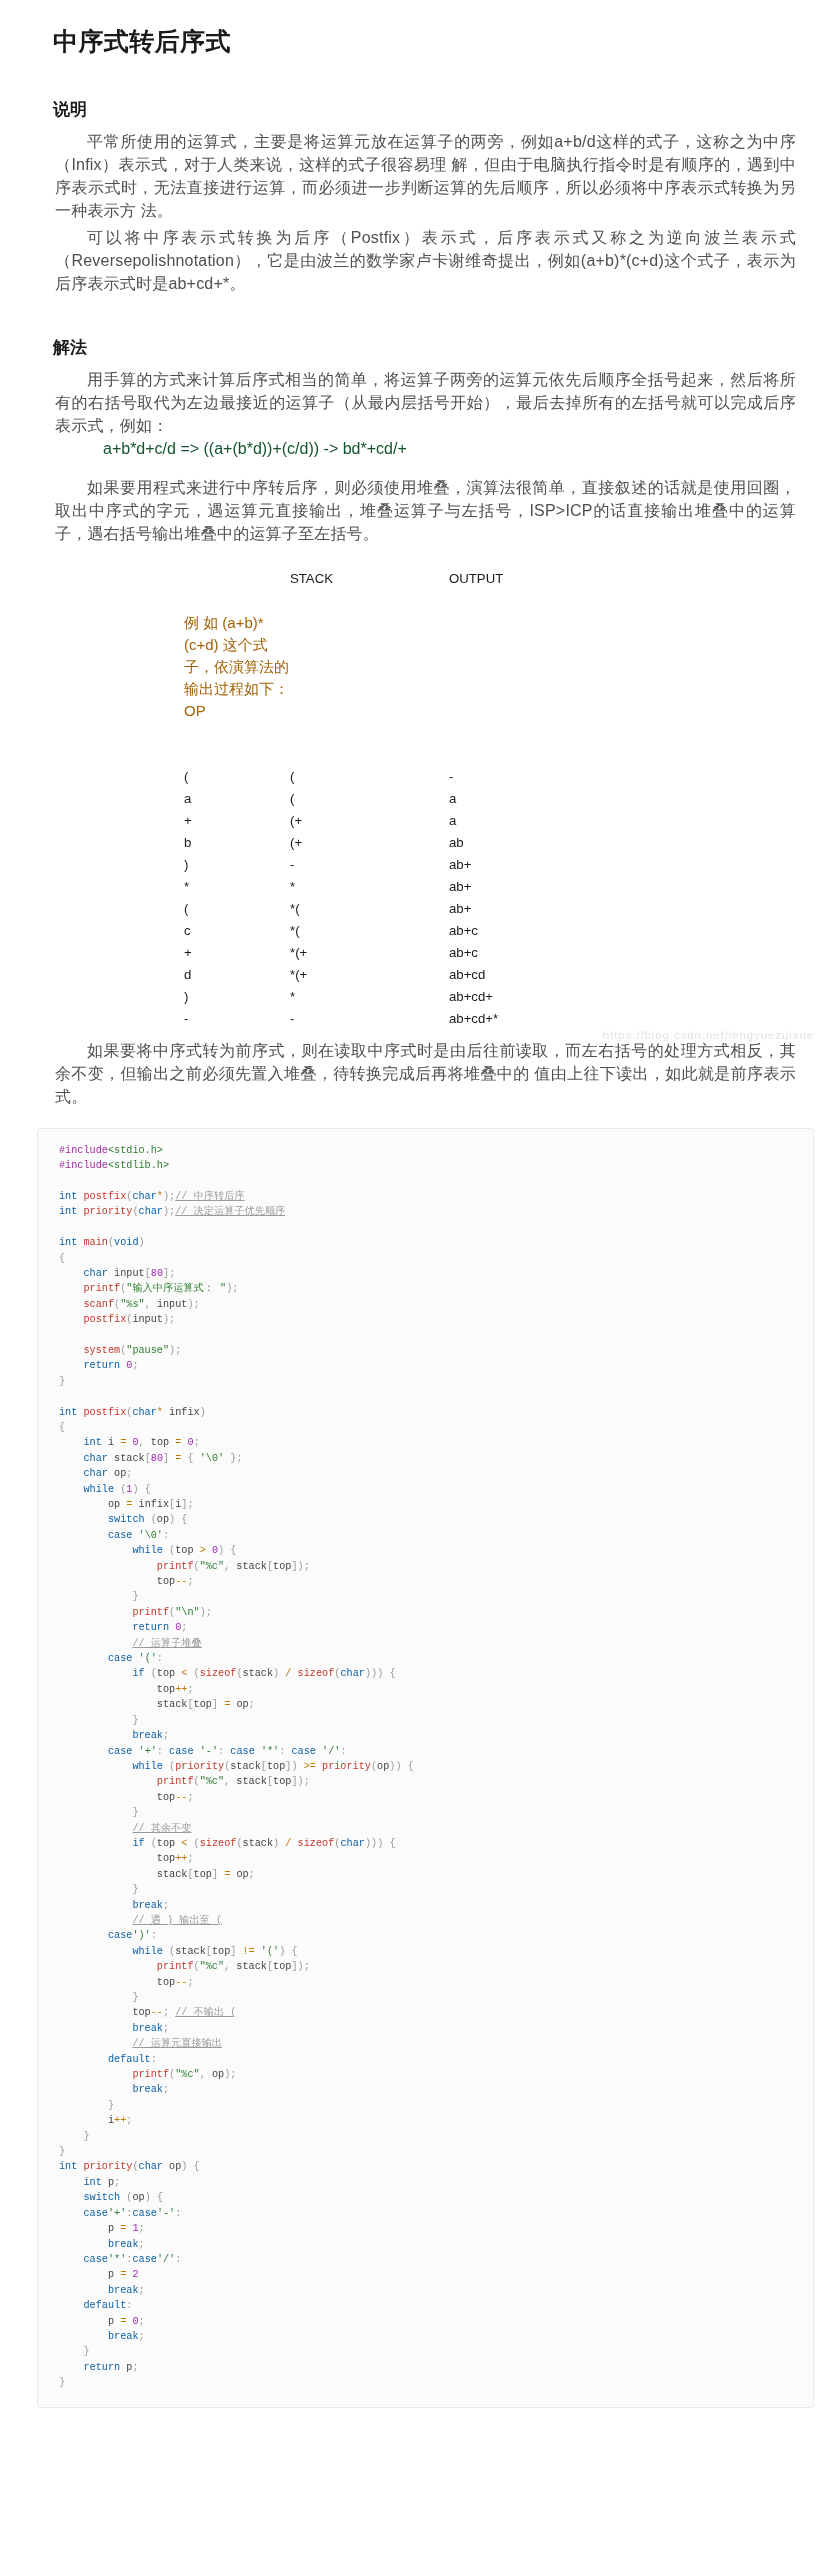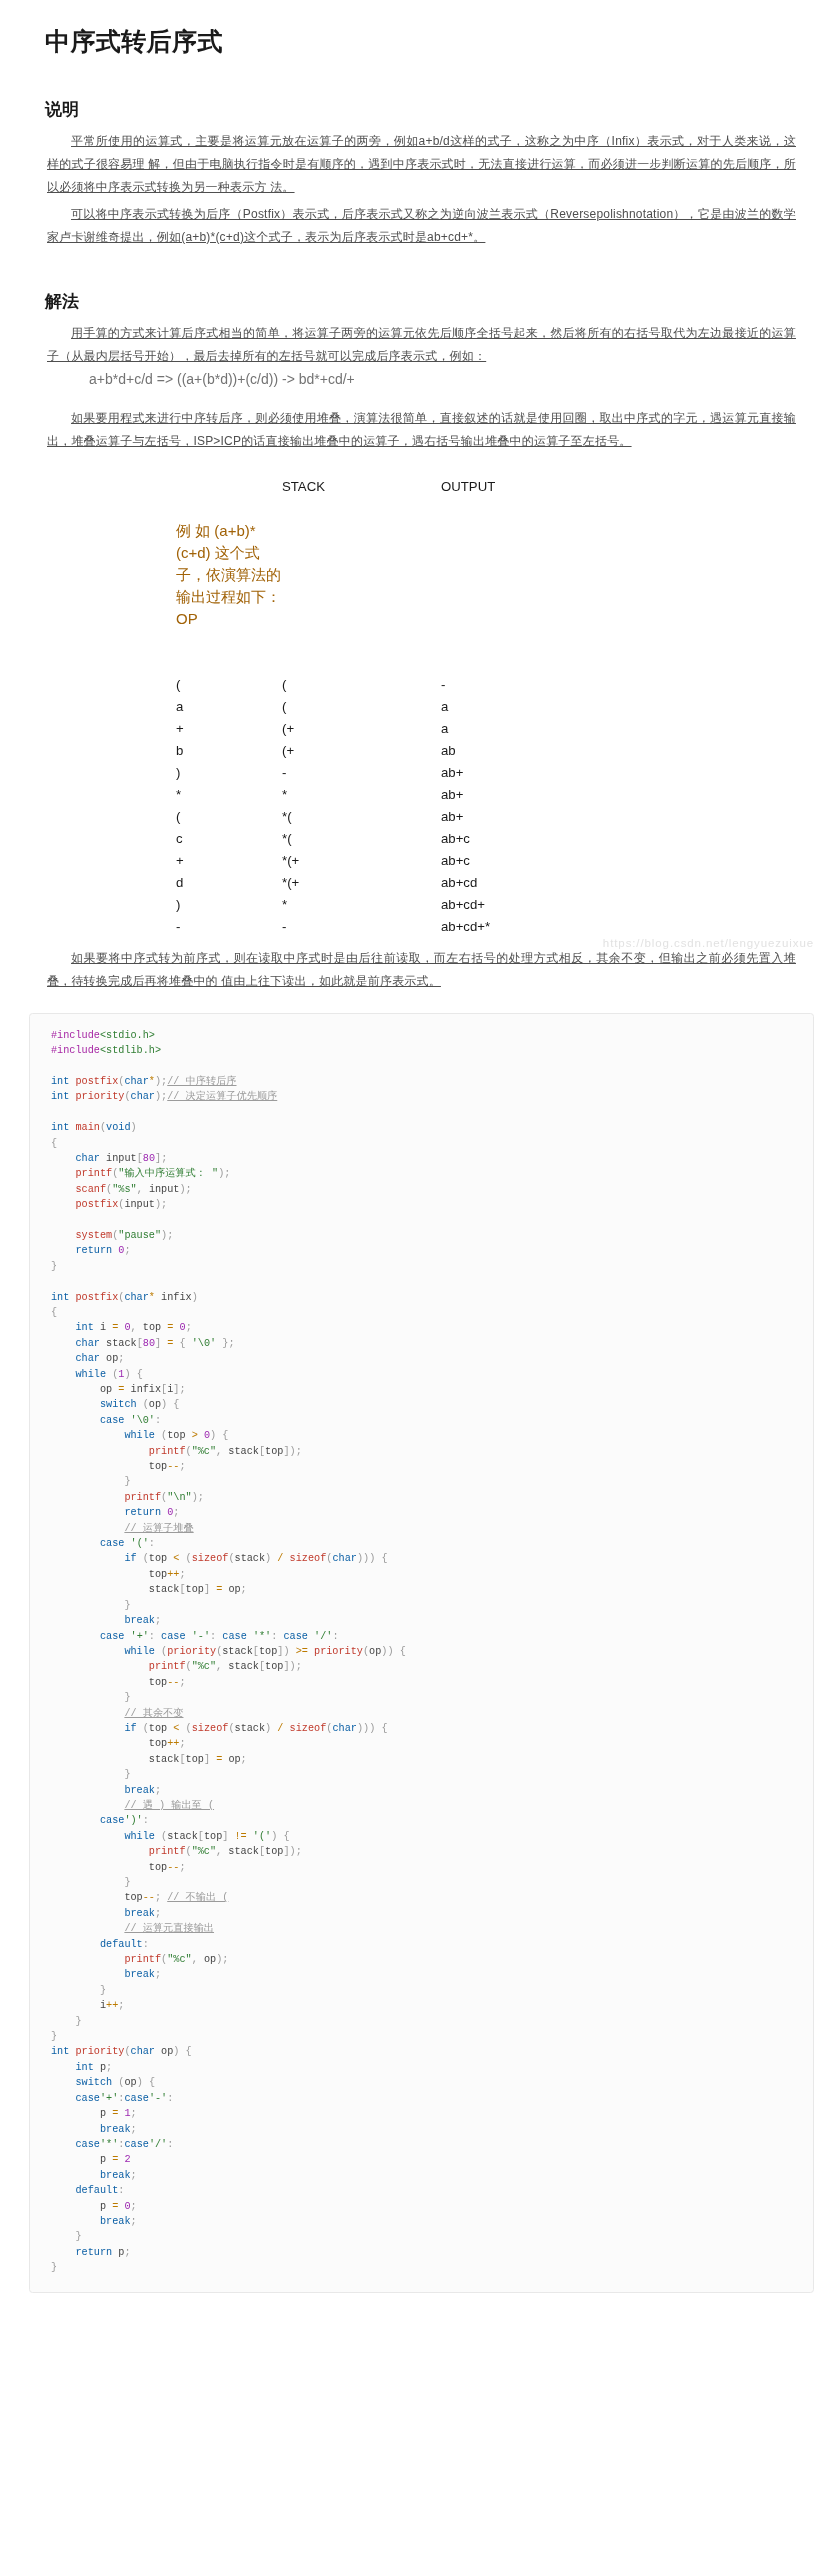--- a/index.html
+++ b/index.html
@@ -6,52 +6,51 @@
   body{
     width:835px;
     background:#ffffff;
     font-family:"Liberation Sans","DejaVu Sans",sans-serif;
     color:#4f4f4f;
     -webkit-font-smoothing:antialiased;
   }
   .page{
     width:835px;
     box-sizing:border-box;
-    padding:0 0 35px 8px;
+    padding:0 0 35px 16px;
     position:relative;
   }
   h1.article-title{
     font-size:25px;
     line-height:32px;
     font-weight:bold;
     color:#1a1a1a;
     margin:25px 0 0 37px;
     letter-spacing:0.4px;
   }
   h2.section-heading{
     font-size:17px;
     line-height:23px;
     font-weight:bold;
     color:#1a1a1a;
     margin:41px 0 8.8px 37px;
   }
   p.para{
-    font-size:12px;
+    font-size:16px;
     line-height:23px;
     color:#4f4f4f;
     margin:4px 39px 0 39px;
     text-align:justify;
     text-indent:2em;
     letter-spacing:0.2px;
-    text-decoration:underline;
   }
   p.example-line{
-    font-size:14px;
+    font-size:16px;
     line-height:23px;
-    color:#737373;
+    color:#14532d;
     margin:0 39px 0 39px;
     text-indent:3em;
   }
   .spacer-sm{height:12.4px;}
 
   
   .trace-wrap{
     position:relative;
     margin:23px 0 0 0;
     padding:0 0 5.3px 0;

